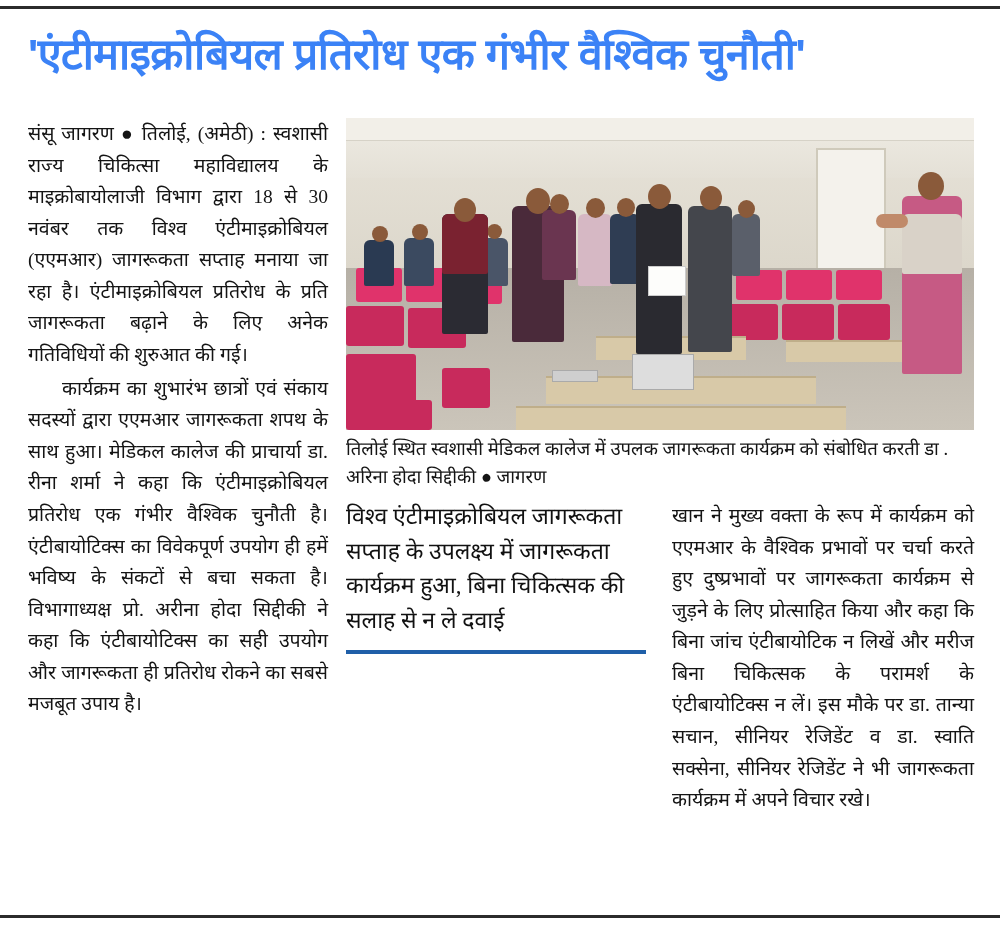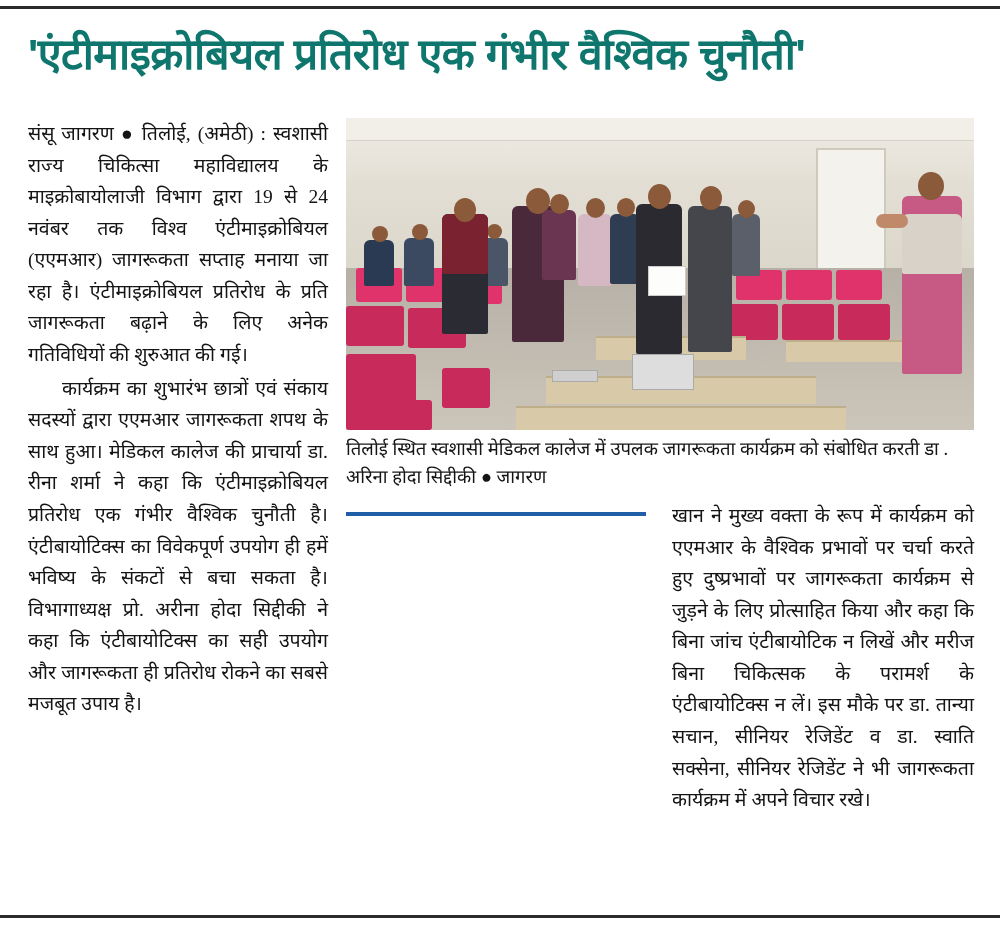--- a/index.html
+++ b/index.html
@@ -33,21 +33,21 @@
   .headline {
     position: absolute;
     top: 30px;
     left: 28px;
     width: 950px;
     font-family: "Liberation Sans", sans-serif;
     font-weight: bold;
     font-size: 43px;
     line-height: 1.15;
     letter-spacing: -0.5px;
-    color: #0f766e;
+    color: #3b82f6;
     white-space: nowrap;
   }
   .columns {
     position: absolute;
     top: 118px;
     left: 28px;
     width: 946px;
     height: 770px;
   }
   .col-left {
@@ -184,21 +184,21 @@
 <div class="page">
 
   <div class="top-rule"></div>
 
   <div class="headline">'एंटीमाइक्रोबियल प्रतिरोध एक गंभीर वैश्विक चुनौती'</div>
 
   <div class="columns">
 
     <div class="col-left">
       <div class="body-text">
-        <p>संसू जागरण ● तिलोई, (अमेठी) : स्वशासी राज्य चिकित्सा महाविद्यालय के माइक्रोबायोलाजी विभाग द्वारा 19 से 24 नवंबर तक विश्व एंटीमाइक्रोबियल (एएमआर) जागरूकता सप्ताह मनाया जा रहा है। एंटीमाइक्रोबियल प्रतिरोध के प्रति जागरूकता बढ़ाने के लिए अनेक गतिविधियों की शुरुआत की गई।</p>
+        <p>संसू जागरण ● तिलोई, (अमेठी) : स्वशासी राज्य चिकित्सा महाविद्यालय के माइक्रोबायोलाजी विभाग द्वारा 18 से 30 नवंबर तक विश्व एंटीमाइक्रोबियल (एएमआर) जागरूकता सप्ताह मनाया जा रहा है। एंटीमाइक्रोबियल प्रतिरोध के प्रति जागरूकता बढ़ाने के लिए अनेक गतिविधियों की शुरुआत की गई।</p>
         <p class="indent">कार्यक्रम का शुभारंभ छात्रों एवं संकाय सदस्यों द्वारा एएमआर जागरूकता शपथ के साथ हुआ। मेडिकल कालेज की प्राचार्या डा. रीना शर्मा ने कहा कि एंटीमाइक्रोबियल प्रतिरोध एक गंभीर वैश्विक चुनौती है। एंटीबायोटिक्स का विवेकपूर्ण उपयोग ही हमें भविष्य के संकटों से बचा सकता है। विभागाध्यक्ष प्रो. अरीना होदा सिद्दीकी ने कहा कि एंटीबायोटिक्स का सही उपयोग और जागरूकता ही प्रतिरोध रोकने का सबसे मजबूत उपाय है।</p>
       </div>
     </div>
 
     <div class="photo-block">
       <div class="photo">
         <div class="ph-wall"></div>
         <div class="ph-wall2"></div>
         <div class="ph-ceil"></div>
         <div class="ph-door"></div>
@@ -271,20 +271,21 @@
 
         <div class="laptop" style="left:286px; top:236px; width:60px; height:34px;"></div>
         <div class="laptop" style="left:206px; top:252px; width:44px; height:10px; background:#cfcfcf;"></div>
       </div>
       <div class="caption">तिलोई स्थित स्वशासी मेडिकल कालेज में उपलक जागरूकता कार्यक्रम को संबोधित करती डा . अरिना होदा सिद्दीकी ● जागरण</div>
     </div>
 
     <div class="lower">
       <div class="lower-cols">
         <div class="col-mid">
+          <div class="pullquote">विश्व एंटीमाइक्रोबियल जागरूकता सप्ताह के उपलक्ष्य में जागरूकता कार्यक्रम हुआ, बिना चिकित्सक की सलाह से न ले दवाई</div>
           <div class="pq-rule"></div>
         </div>
         <div class="col-right">
           <div class="body-text">
             <p>खान ने मुख्य वक्ता के रूप में कार्यक्रम को एएमआर के वैश्विक प्रभावों पर चर्चा करते हुए दुष्प्रभावों पर जागरूकता कार्यक्रम से जुड़ने के लिए प्रोत्साहित किया और कहा कि बिना जांच एंटीबायोटिक न लिखें और मरीज बिना चिकित्सक के परामर्श के एंटीबायोटिक्स न लें। इस मौके पर डा. तान्या सचान, सीनियर रेजिडेंट व डा. स्वाति सक्सेना, सीनियर रेजिडेंट ने भी जागरूकता कार्यक्रम में अपने विचार रखे।</p>
           </div>
         </div>
       </div>
     </div>
 

